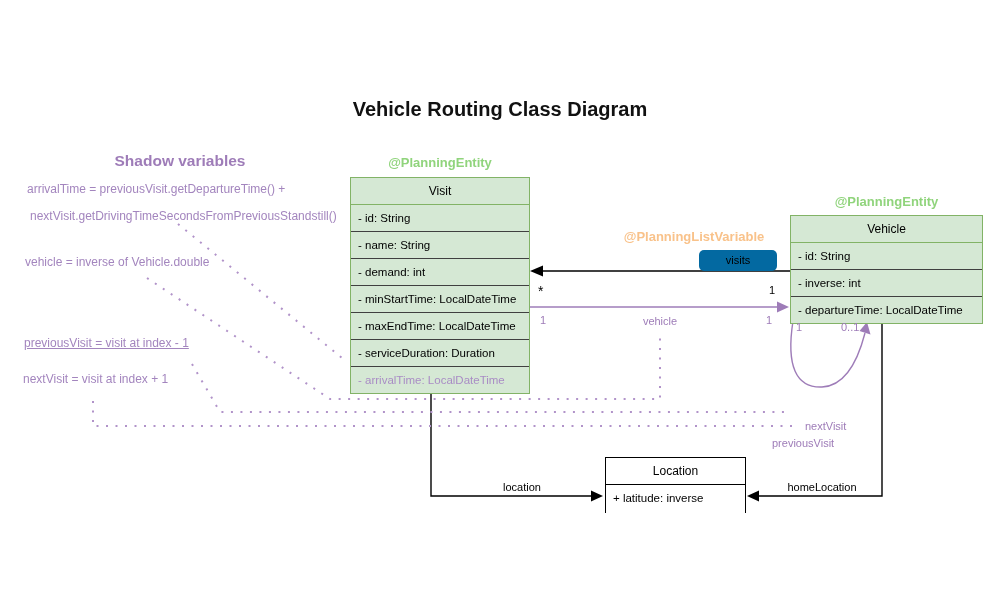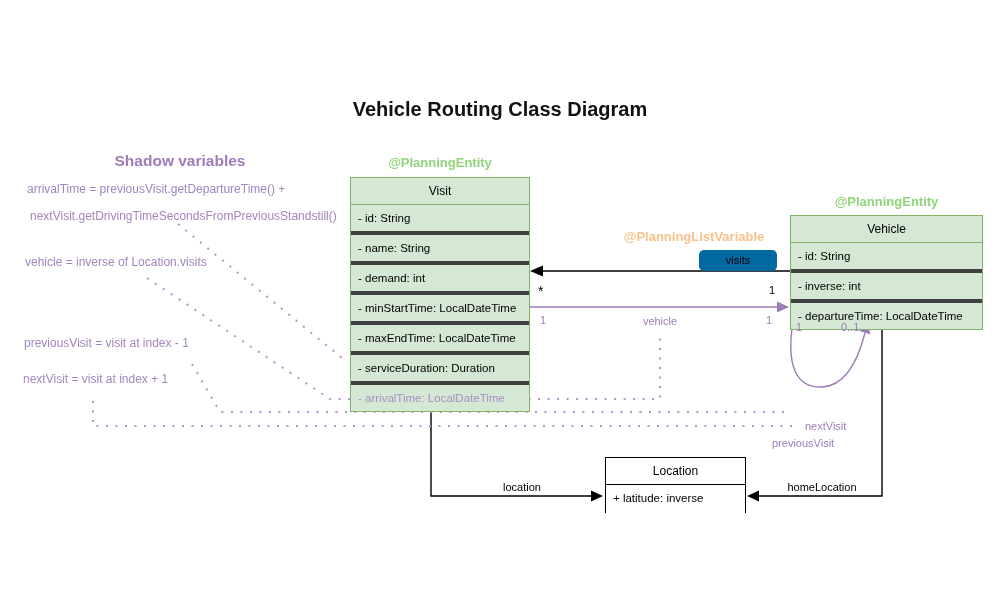--- a/index.html
+++ b/index.html
@@ -11,21 +11,21 @@
   .annot{font-size:12px;color:#a385be;white-space:nowrap;}
   .stereo-green{font-size:13px;font-weight:bold;color:#90d47c;text-align:center;white-space:nowrap;}
   .stereo-orange{font-size:13px;font-weight:bold;color:#f9c28a;text-align:center;white-space:nowrap;}
   .uml-box{position:absolute;box-sizing:border-box;font-size:11.5px;color:#000;}
   .uml-box.green{background:#d5e8d4;border:1px solid #82b366;}
   .uml-box.plain{background:#ffffff;border:1px solid #000000;}
   .uml-header{height:26px;line-height:26px;text-align:center;font-size:12px;}
   .green .uml-header{border-bottom:1px solid #82b366;}
   .plain .uml-header{border-bottom:1px solid #000000;}
   .uml-row{height:26px;line-height:26px;padding:0 7px;white-space:nowrap;overflow:hidden;}
-  .green .uml-row{border-bottom:4px solid #404040;}
+  .green .uml-row{border-bottom:1px solid #404040;}
   .green .uml-row:last-child{border-bottom:none;}
   .purple-text{color:#a98cc5;}
   .edge-label{font-size:11px;color:#000;white-space:nowrap;}
   .edge-label.purple{color:#9e7cb8;}
   .mult{font-size:11px;color:#000;white-space:nowrap;}
   .mult.purple{color:#9e7cb8;}
   #visits-badge{left:699px;top:250px;width:78px;height:21px;background:#0369a1;border-radius:5px;
                 text-align:center;line-height:21px;font-size:11px;color:#000;}
   svg{position:absolute;left:0;top:0;pointer-events:none;}
 </style>
@@ -55,22 +55,22 @@
     <path d="M 147 278 L 330 399 L 660 399 L 660 334" fill="none" stroke="#b193c9" stroke-width="2" stroke-dasharray="2 7.5"></path>
     <path d="M 192 364 L 220 412 L 789 412" fill="none" stroke="#b193c9" stroke-width="2" stroke-dasharray="2 7.5"></path>
     <path d="M 93 401 L 93 426 L 799 426" fill="none" stroke="#b193c9" stroke-width="2" stroke-dasharray="2 7.5"></path>
   </svg>
 
   <div class="abs" id="title">Vehicle Routing Class Diagram</div>
 
   <div class="abs" id="shadow-heading">Shadow variables</div>
   <div class="abs annot" style="left:27px;top:182px;">arrivalTime = previousVisit.getDepartureTime() +</div>
   <div class="abs annot" style="left:30px;top:209px;">nextVisit.getDrivingTimeSecondsFromPreviousStandstill()</div>
-  <div class="abs annot" style="left:25px;top:255px;">vehicle = inverse of Location.visits</div>
-  <div class="abs annot" style="left:24px;top:336px;">previousVisit = visit at index - 1</div>
+  <div class="abs annot" style="left:25px;top:255px;">vehicle = inverse of Vehicle.double</div>
+  <div class="abs annot" style="left:24px;top:336px;text-decoration:underline;">previousVisit = visit at index - 1</div>
   <div class="abs annot" style="left:23px;top:372px;">nextVisit = visit at index + 1</div>
 
   <div class="abs stereo-green" style="left:350px;top:155px;width:180px;">@PlanningEntity</div>
   <div class="uml-box green" style="left:350px;top:177px;width:180px;">
     <div class="uml-header">Visit</div>
     <div class="uml-row">- id: String</div>
     <div class="uml-row">- name: String</div>
     <div class="uml-row">- demand: int</div>
     <div class="uml-row">- minStartTime: LocalDateTime</div>
     <div class="uml-row">- maxEndTime: LocalDateTime</div>

